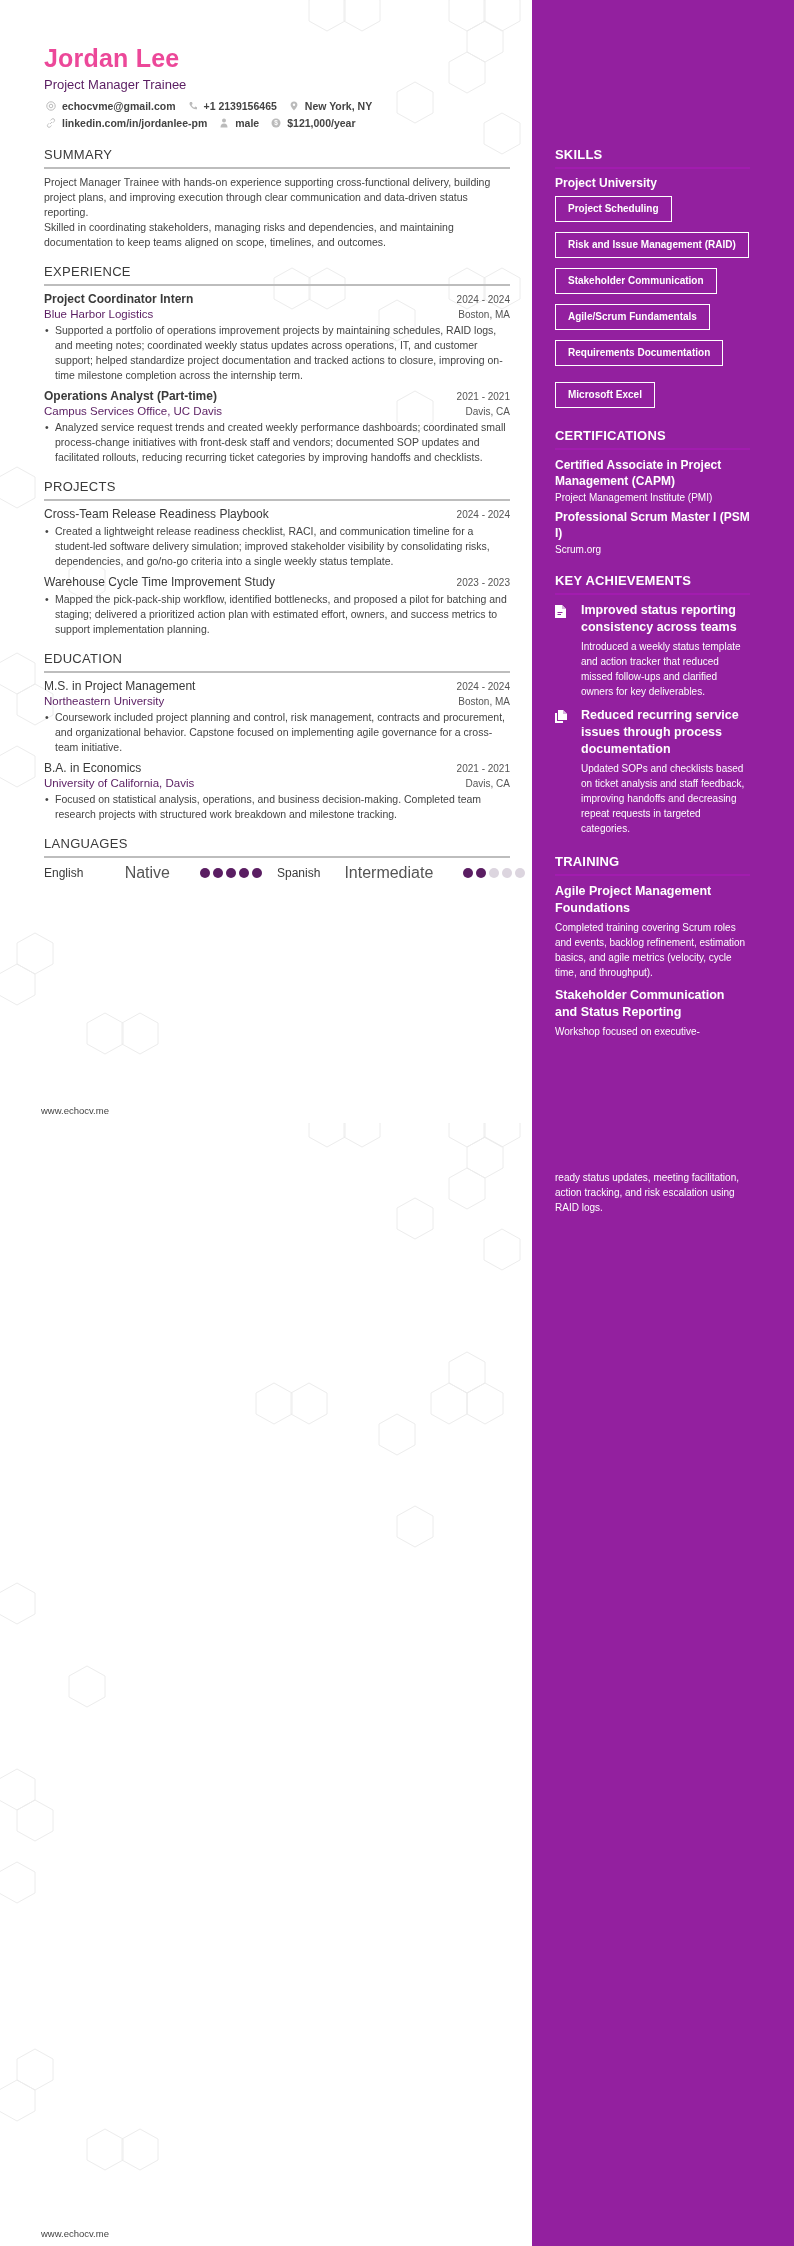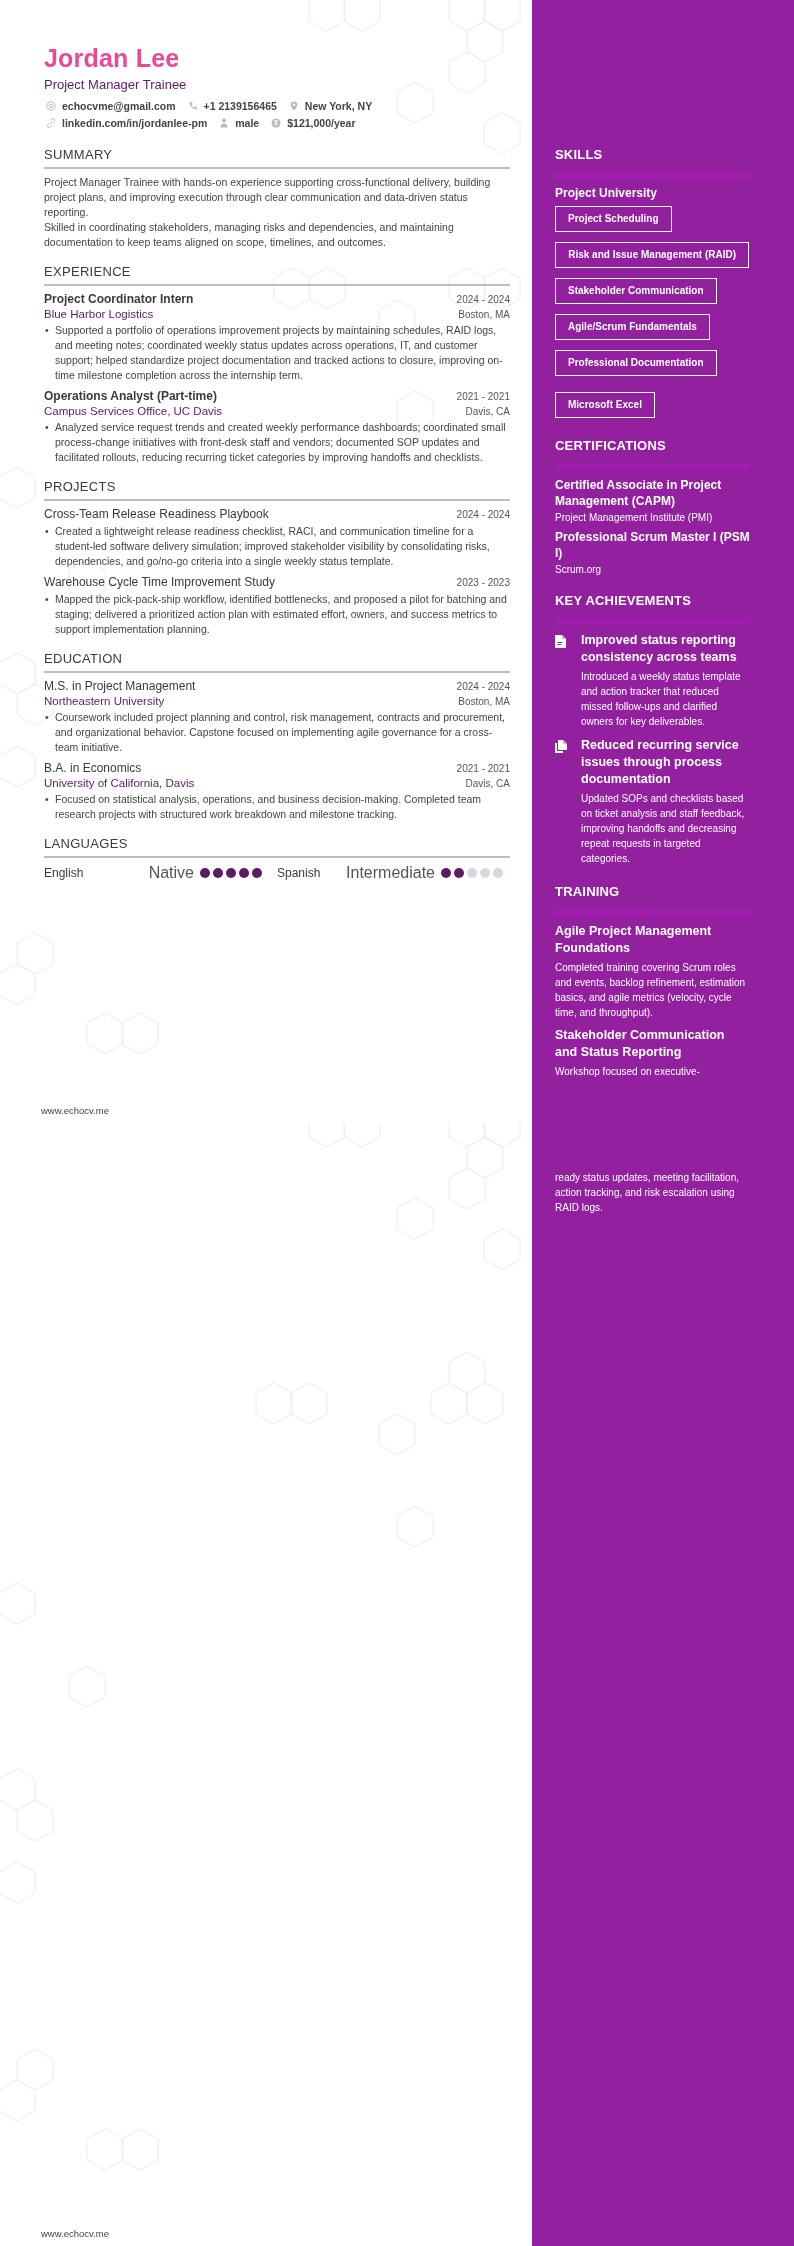--- a/index.html
+++ b/index.html
@@ -28,34 +28,34 @@
   .e-title { font-size: 12px; font-weight: bold; color: #3a3a3a; }
   .e-title.reg { font-weight: normal; }
   .e-date { font-size: 10px; color: #555; }
   .e-org { font-size: 11.5px; color: #5a1d62; margin-top: 2px; }
   .e-loc { font-size: 10px; color: #555; }
   ul.bul { list-style: none; margin-top: 3px; }
   ul.bul li { font-size: 10.5px; line-height: 15px; color: #444; padding-left: 11px; position: relative; }
   ul.bul li::before { content: "•"; position: absolute; left: 1px; top: 0; }
 
   .langs { display: flex; align-items: center; font-size: 12px; color: #3a3a3a; margin-top: 2px; }
-  .lang { display: flex; align-items: center; width: 233px; }
+  .lang { display: flex; align-items: center; width: 233px; gap: 24px; }
   .lang-name { width: 115px; }
   .lang-level { font-size: 16px; color: #555; margin-right: 6px; margin-left: auto; }
   .dots { display: flex; gap: 3px; margin-right: 15px; }
   .dot { width: 10px; height: 10px; border-radius: 50%; background: #5a1d62; }
   .dot.off { background: #dcd5df; }
 
   .footer { position: absolute; left: 41px; font-size: 9.5px; color: #444; }
 
   .side { position: absolute; left: 555px; top: 147px; width: 195px; color: #fff; }
-  .side-h { font-size: 13px; font-weight: bold; letter-spacing: 0.2px; padding-bottom: 11px; border-bottom: 6px solid #a21caf; margin-bottom: 7px; }
+  .side-h { font-size: 13px; font-weight: bold; letter-spacing: 0.2px; padding-bottom: 5px; border-bottom: 2px solid #a21caf; margin-bottom: 7px; }
   .side-sub { font-size: 12px; font-weight: bold; }
   .skill { display: inline-block; border: 1px solid #fff; padding: 5px 12px; font-size: 10px; font-weight: bold; margin-top: 6px; line-height: 14px; }
-  .skills { display: flex; flex-direction: column; align-items: flex-start; text-align: right; }
+  .skills { display: flex; flex-direction: column; align-items: flex-start; }
   .cert-name { font-size: 12px; font-weight: bold; line-height: 16px; }
   .cert-org { font-size: 10px; margin-top: 3px; margin-bottom: 6px; }
   .ach { display: flex; margin-bottom: 8px; }
   .ach-icon { width: 26px; flex: none; padding-top: 2px; }
   .ach-title { font-size: 12.5px; font-weight: bold; line-height: 17px; }
   .ach-desc { font-size: 10px; line-height: 15px; margin-top: 3px; }
   .tr-title { font-size: 12.5px; font-weight: bold; line-height: 17px; }
   .tr-desc { font-size: 10px; line-height: 15px; margin-top: 3px; margin-bottom: 7px; }
 </style>
 </head>
@@ -262,21 +262,21 @@
 
   <div class="side">
     <div>
       <div class="side-h">SKILLS</div>
       <div class="side-sub">Project University</div>
       <div class="skills">
         <span class="skill">Project Scheduling</span>
         <span class="skill" style="width:194px; margin-top:10px">Risk and Issue Management (RAID)</span>
         <span class="skill" style="margin-top:10px">Stakeholder Communication</span>
         <span class="skill" style="margin-top:10px">Agile/Scrum Fundamentals</span>
-        <span class="skill" style="margin-top:10px">Professional Documentation</span>
+        <span class="skill" style="margin-top:10px">Requirements Documentation</span>
         <span class="skill" style="margin-top:16px">Microsoft Excel</span>
       </div>
     </div>
 
     <div style="margin-top:20px">
       <div class="side-h">CERTIFICATIONS</div>
       <div class="cert-name">Certified Associate in Project Management (CAPM)</div>
       <div class="cert-org">Project Management Institute (PMI)</div>
       <div class="cert-name">Professional Scrum Master I (PSM I)</div>
       <div class="cert-org">Scrum.org</div>

